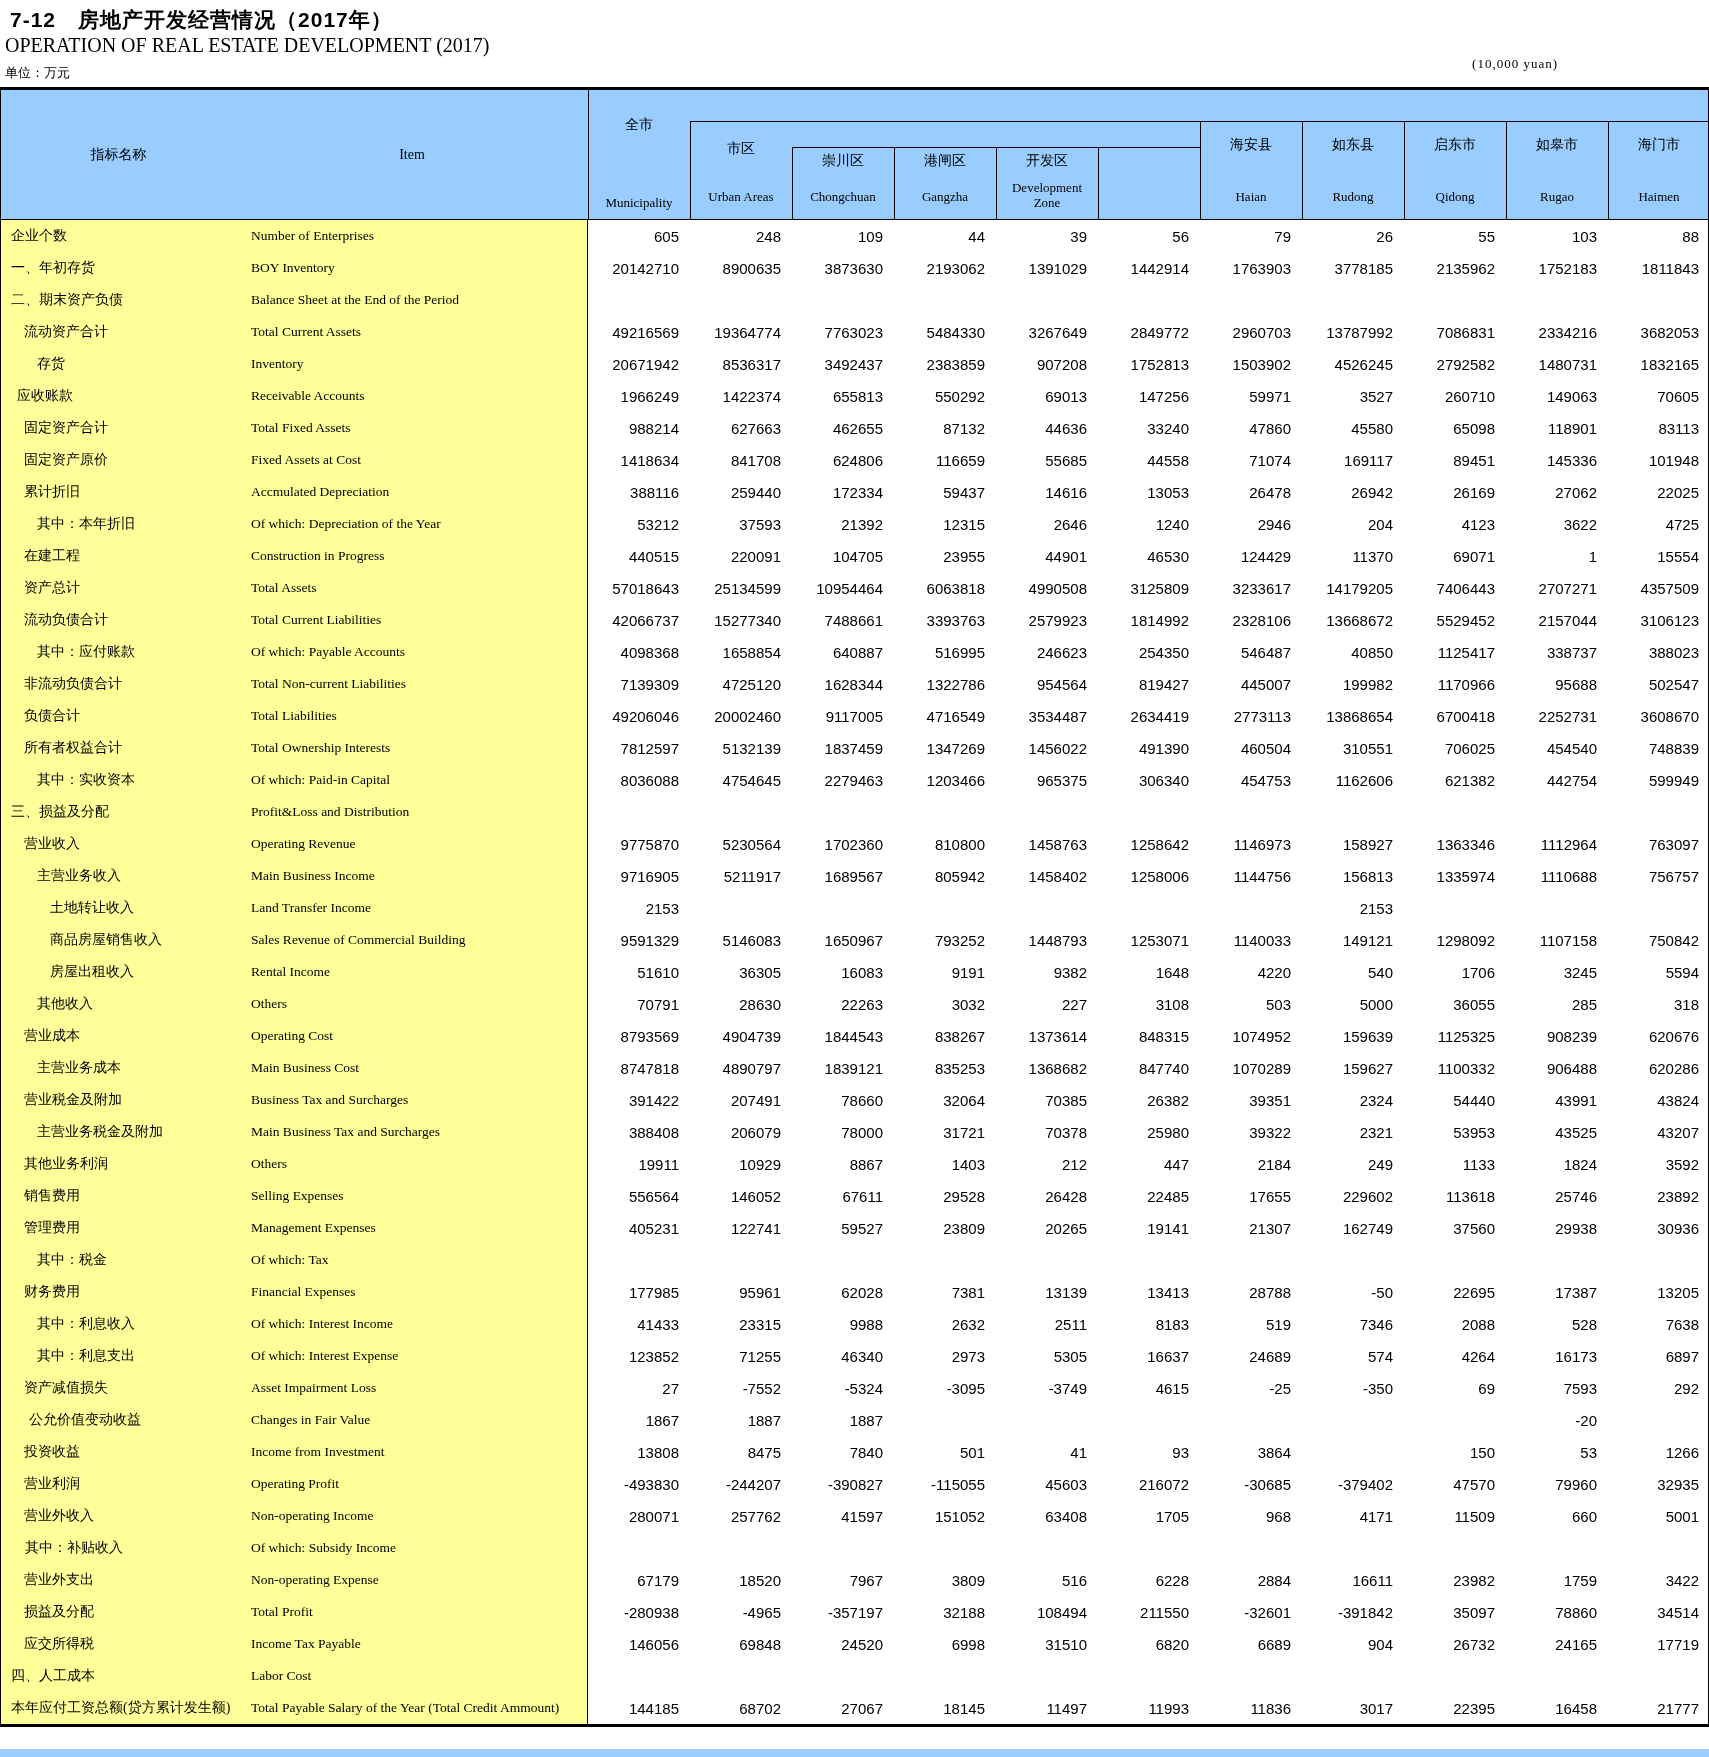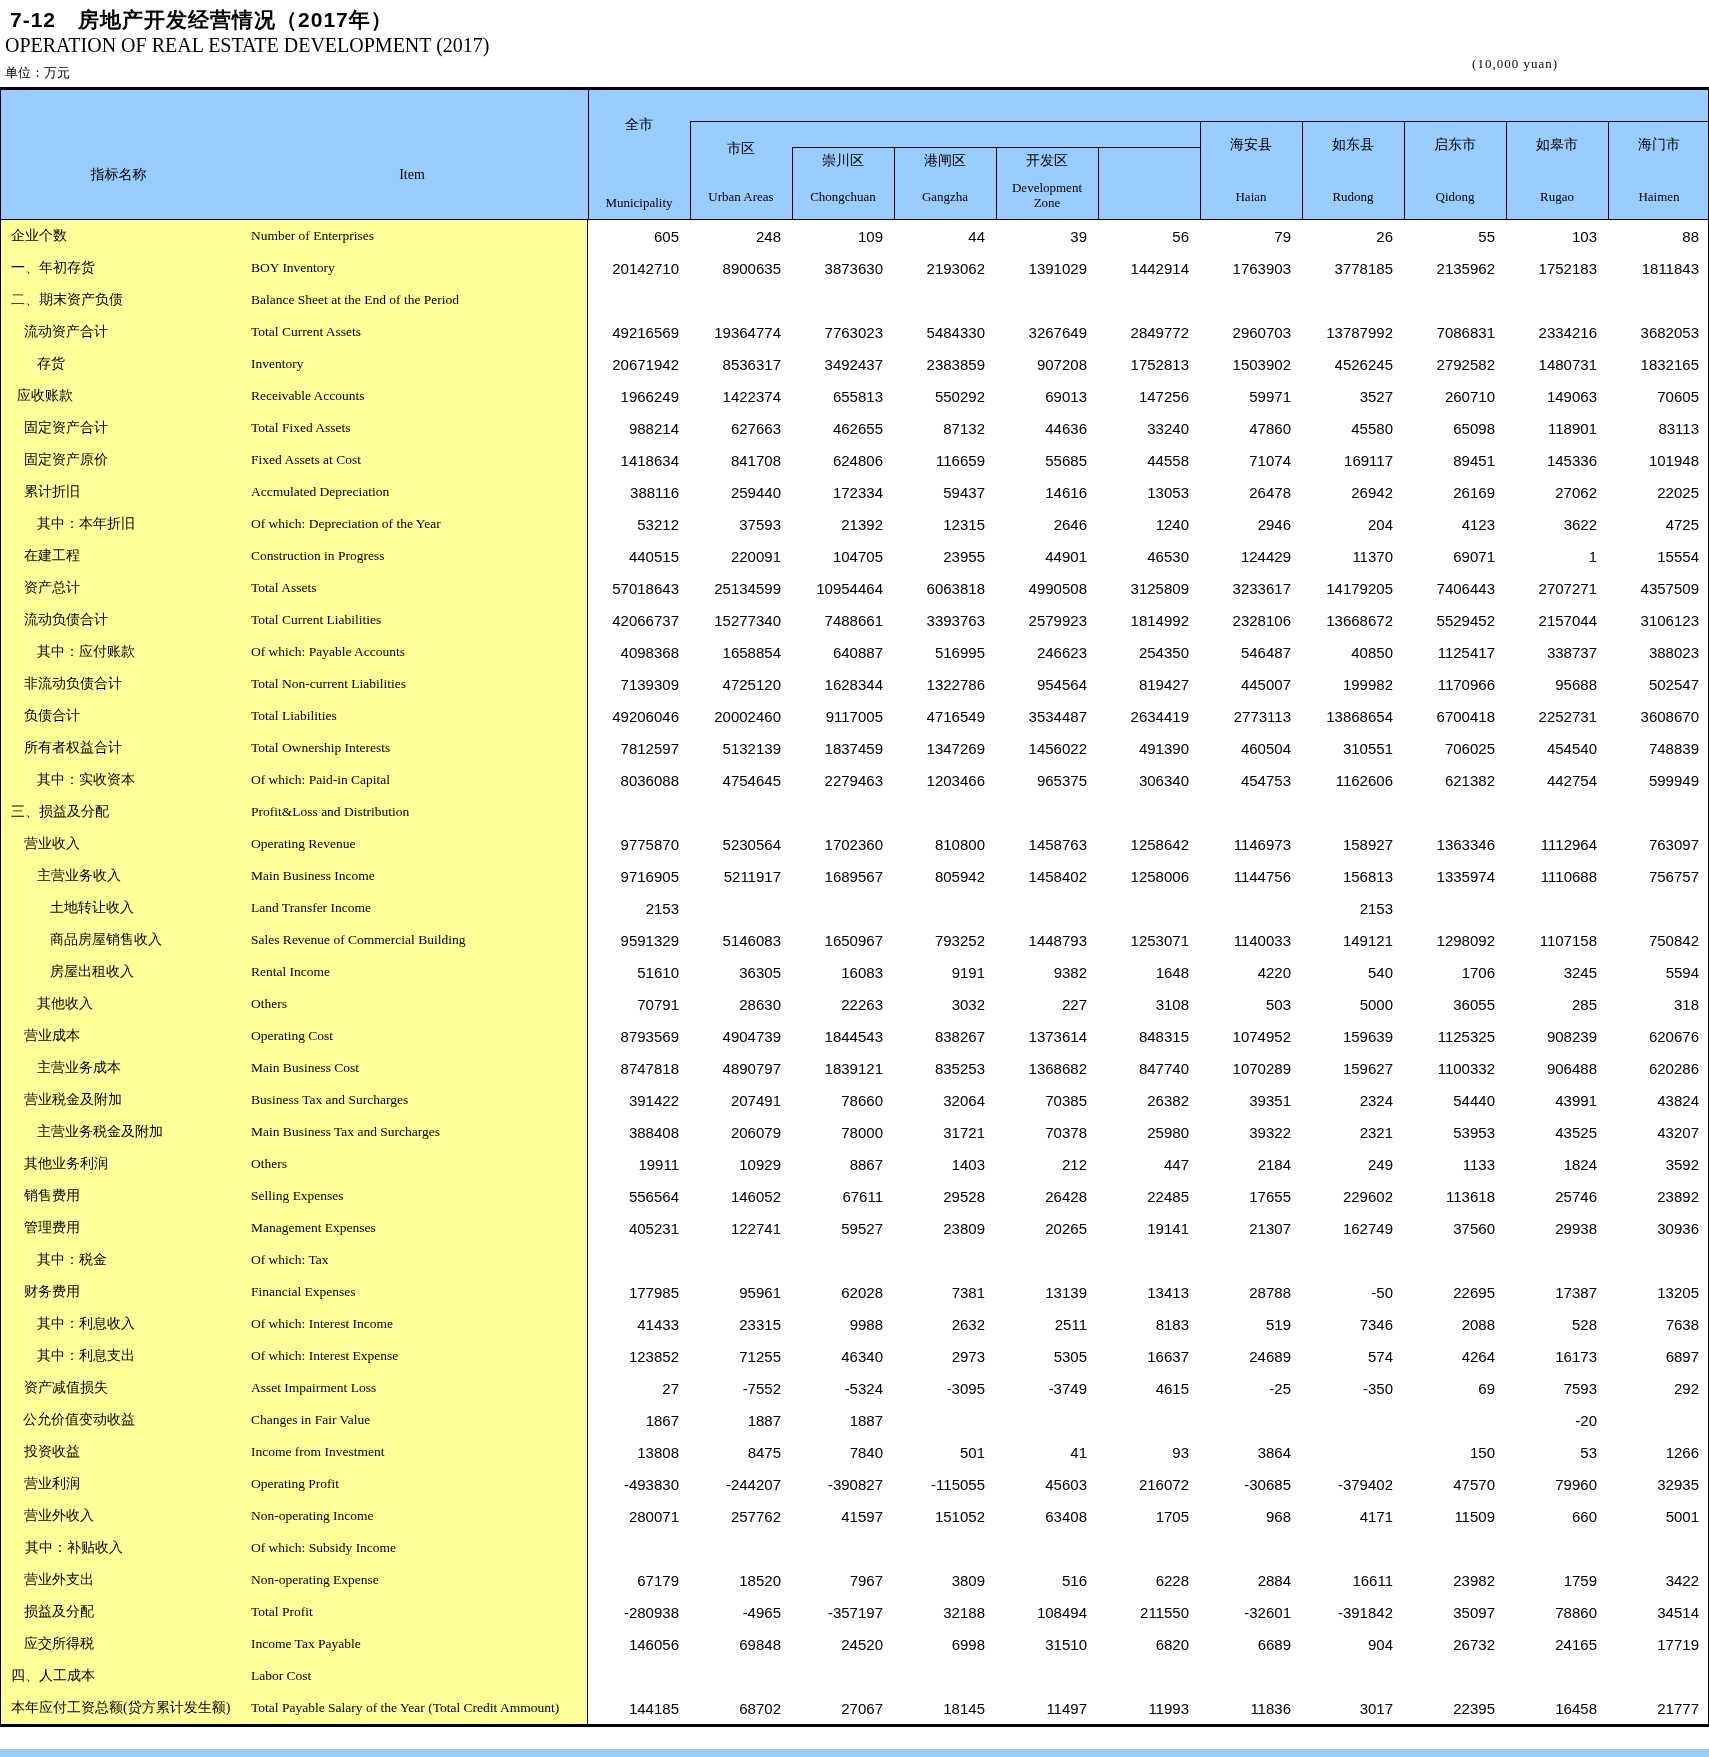--- a/index.html
+++ b/index.html
@@ -10,21 +10,21 @@
   html,body{margin:0;padding:0;background:#fff;}
   body{width:1709px;height:1757px;position:relative;font-family:"Liberation Sans",sans-serif;color:#000;overflow:hidden;}
   .page{position:relative;width:1566px;height:1757px;}
   .title-cn{position:absolute;left:10px;top:6px;font-size:21px;font-weight:bold;font-family:"Liberation Sans",sans-serif;letter-spacing:1px;}
   .title-en{position:absolute;left:5px;top:34px;font-size:20px;font-family:"Liberation Serif",serif;}
   .unit-cn{position:absolute;left:5px;top:64px;font-size:13px;font-family:"Liberation Serif",serif;}
   .unit-en{position:absolute;right:8px;top:56px;font-size:13px;font-family:"Liberation Serif",serif;letter-spacing:1px;}
   .table{position:absolute;left:0;top:87px;width:1709px;box-sizing:border-box;border-left:1px solid var(--border);border-right:1px solid var(--border);}
   .thead{position:relative;height:129px;background:var(--header-bg);border-top:3px solid var(--border);border-bottom:1px solid var(--border);}
   .hline,.vline{position:absolute;background:var(--border);}
-  .hcell-label{position:absolute;left:0;top:0;width:587px;height:129px;margin-top:20px;}
+  .hcell-label{position:absolute;left:0;top:0;width:587px;height:129px;}
   .h-cn{position:absolute;left:0;top:0;width:235px;height:129px;display:flex;align-items:center;justify-content:center;font-size:14px;font-family:"Liberation Serif",serif;}
   .h-item{position:absolute;left:235px;top:0;width:352px;height:129px;display:flex;align-items:center;justify-content:center;font-size:14px;font-family:"Liberation Serif",serif;}
   .hcol{position:absolute;top:0;height:129px;width:102px;}
   .hcol .cn{position:absolute;width:100%;text-align:center;font-size:14px;font-family:"Liberation Serif",serif;}
   .hcol .en{position:absolute;width:100%;text-align:center;font-size:13px;line-height:1.15;font-family:"Liberation Serif",serif;box-sizing:border-box;padding:0 2px;}
   .tbody{border-bottom:3px solid var(--border);}
   .trow{display:flex;height:32px;}
   .label-cell{width:587px;min-width:587px;height:32px;background:var(--label-bg);border-right:1px solid var(--border);position:relative;display:flex;align-items:center;box-sizing:border-box;}
   .label-cn{font-size:14px;font-family:"Liberation Serif",serif;white-space:nowrap;}
   .label-en{position:absolute;left:250px;font-size:13.5px;font-family:"Liberation Serif",serif;white-space:nowrap;}
@@ -726,21 +726,21 @@
           <div class="vcell">-3749</div>
           <div class="vcell">4615</div>
           <div class="vcell">-25</div>
           <div class="vcell">-350</div>
           <div class="vcell">69</div>
           <div class="vcell">7593</div>
           <div class="vcell">292</div>
         </div>
         <div class="trow">
           <div class="label-cell">
-            <span class="label-cn" style="padding-left: 22px;">公允价值变动收益</span>
+            <span class="label-cn" style="padding-left: 28px;">公允价值变动收益</span>
             <span class="label-en">Changes in Fair Value</span>
           </div>
           <div class="vcell">1867</div>
           <div class="vcell">1887</div>
           <div class="vcell">1887</div>
           <div class="vcell"></div>
           <div class="vcell"></div>
           <div class="vcell"></div>
           <div class="vcell"></div>
           <div class="vcell"></div>

